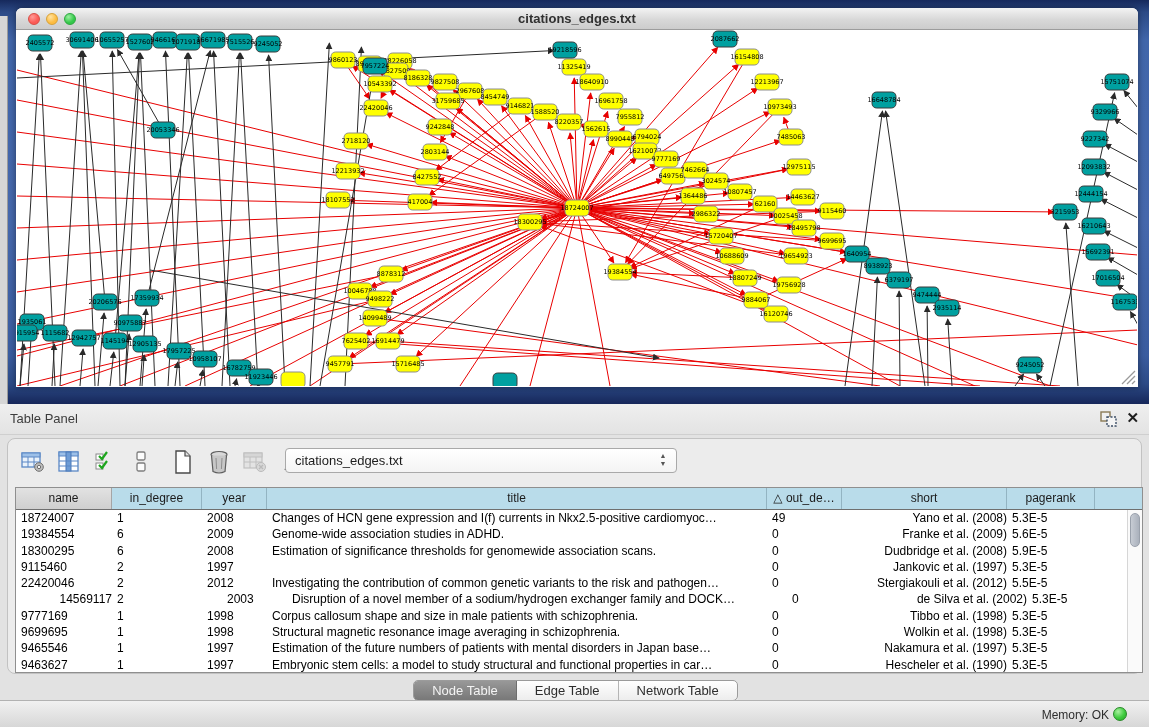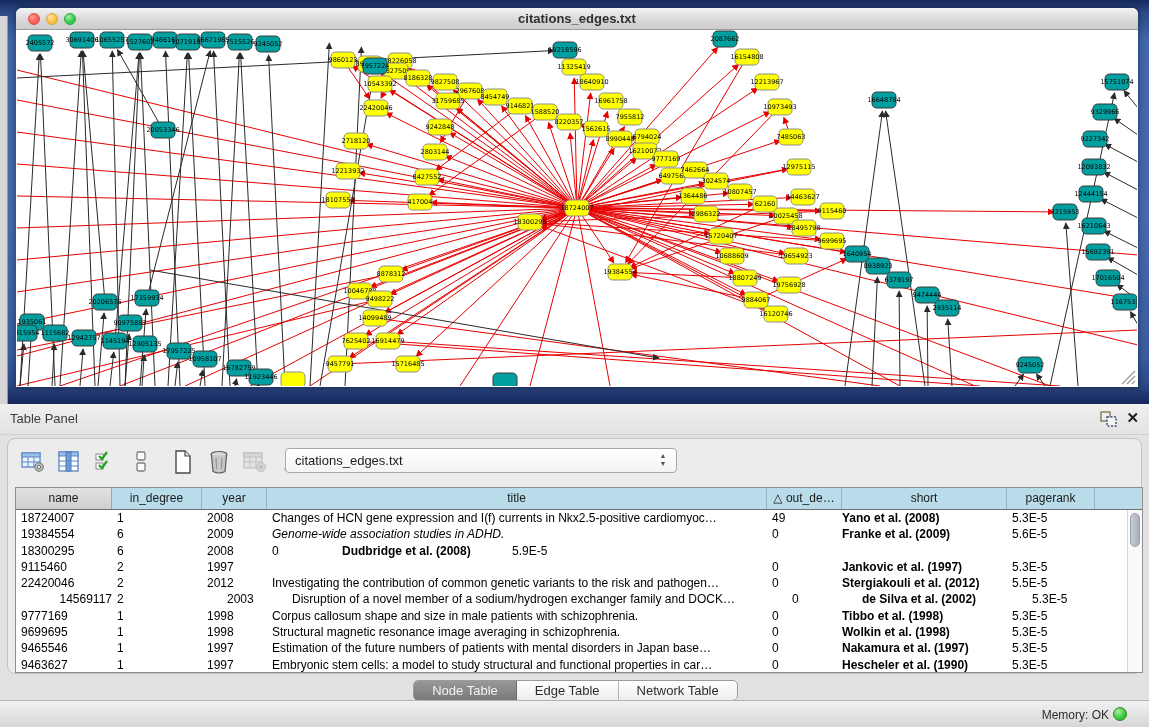--- a/index.html
+++ b/index.html
@@ -42,21 +42,21 @@
 
   
   #data-table { left:7px; top:48px; width:1128px; height:186px; background:#ffffff; border:1px solid #8f8f8f; overflow:hidden; }
   #thead { display:flex; height:22px; background:#b9dcea; border-bottom:1px solid #6f6f6f; }
   .th { font-size:12px; color:#1b1b1b; text-align:center; line-height:21px; border-right:1px solid #93b4c2;
     overflow:hidden; white-space:nowrap; flex:none; }
   .th.gray { background:linear-gradient(180deg,#e2e2e2,#cfcfcf); border-right:1px solid #a5a5a5; }
   #tbody { position:relative; }
   .tr { display:flex; height:16.3px; }
   .td { font-size:12px; color:#000; line-height:16px; padding-left:5px; white-space:nowrap; overflow:hidden; flex:none; }
-  .td.center { text-align:left; padding-left:0;font-weight:bold; }
+  .td.center { text-align:right; padding-left:0; }
   #vscroll { position:absolute; right:0px; top:22px; width:15px; height:163px; background:#fafafa; border-left:1px solid #d6d6d6; }
   #vthumb { position:absolute; left:2px; top:3px; width:10px; height:34px; background:linear-gradient(90deg,#c7ccd4,#aab1bc); border-radius:5px; border:1px solid #9aa1ac; }
 
   
   #tab-strip { left:0; top:239px; width:1135px; height:26px; display:flex; justify-content:center; }
   .tab-group { display:flex; height:21px; margin-top:2px; border:1px solid #9b9b9b; border-radius:5px; overflow:hidden;
     background:linear-gradient(180deg,#ffffff,#ededed); box-shadow:0 1px 1px rgba(255,255,255,.8); }
   .tab { font-size:13px; color:#2d2d2d; line-height:19px; padding:0 18px; border-right:1px solid #b5b5b5; }
   .tab.selected { background:linear-gradient(180deg,#989898,#787878); color:#f4f4f4; border-right:1px solid #6e6e6e; }
   .tab:last-child { border-right:none; }
@@ -817,29 +817,30 @@
               <div class="td" style="width: 65px;">2008</div>
               <div class="td" style="width: 500px;">Changes of HCN gene expression and I(f) currents in Nkx2.5-positive cardiomyoc…</div>
               <div class="td" style="width: 75px;">49</div>
               <div class="td center" style="width: 165px;">Yano et al. (2008)</div>
               <div class="td" style="width: 88px;">5.3E-5</div>
             </div>
             <div class="tr">
               <div class="td" style="width: 96px;">19384554</div>
               <div class="td" style="width: 90px;">6</div>
               <div class="td" style="width: 65px;">2009</div>
-              <div class="td" style="width: 500px; font-style: italic;">Genome-wide association studies in ADHD.</div>
+              <div class="td" style="width: 500px;">Genome-wide association studies in ADHD.</div>
               <div class="td" style="width: 75px;">0</div>
               <div class="td center" style="width: 165px;">Franke et al. (2009)</div>
               <div class="td" style="width: 88px;">5.6E-5</div>
             </div>
             <div class="tr">
               <div class="td" style="width: 96px;">18300295</div>
               <div class="td" style="width: 90px;">6</div>
               <div class="td" style="width: 65px;">2008</div>
+              <div class="td" style="width: 500px;">Estimation of significance thresholds for genomewide association scans.</div>
               <div class="td" style="width: 75px;">0</div>
               <div class="td center" style="width: 165px;">Dudbridge et al. (2008)</div>
               <div class="td" style="width: 88px;">5.9E-5</div>
             </div>
             <div class="tr">
               <div class="td" style="width: 96px;">9115460</div>
               <div class="td" style="width: 90px;">2</div>
               <div class="td" style="width: 65px;">1997</div>
               <div class="td" style="width: 500px; margin-top: 24px;">Tourette syndrome. Phenomenology and classification of tics.</div>
               <div class="td" style="width: 75px;">0</div>

